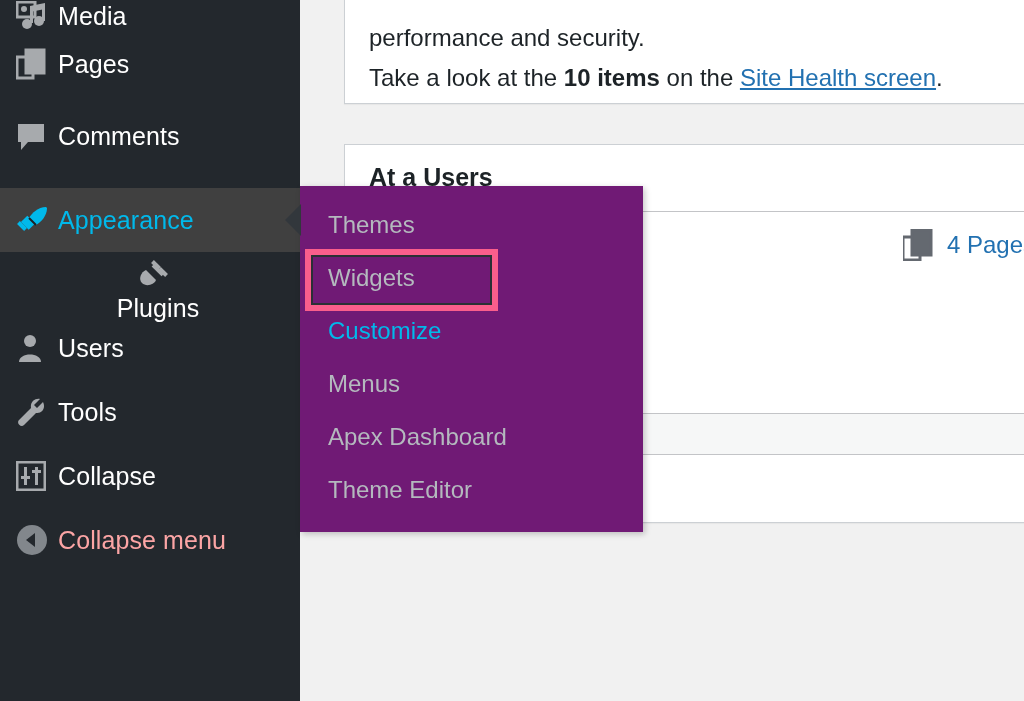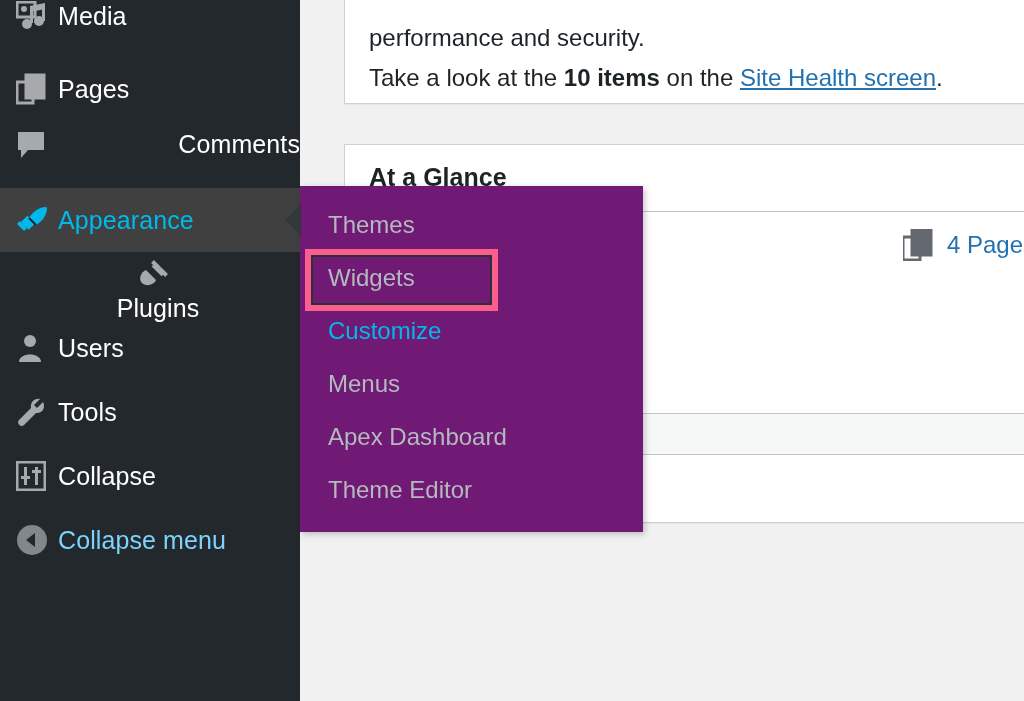--- a/index.html
+++ b/index.html
@@ -54,21 +54,21 @@
     letter-spacing: 0.1px;
     white-space: nowrap;
   }
   .menu-item.current {
     background: #404040;
   }
   .menu-item.current .mi-label {
     color: #00b9eb;
   }
   .menu-item.collapse .mi-label {
-    color: #7dd3fc;
+    color: #fca5a5;
   }
 
   
   .menu-arrow {
     position: absolute;
     left: 285px;
     top: 204px;
     width: 0;
     height: 0;
     border-top: 16px solid transparent;
@@ -237,21 +237,21 @@
   <div class="content">
 
     <div class="card" id="card-site-health">
       <div class="sh-line" id="sh-line-1">performance and security.</div>
       <div class="sh-line" id="sh-line-2">
         <span>Take a look at the </span><b>10 items</b><span> on the </span><a class="link" href="#">Site Health screen</a><span>.</span>
       </div>
     </div>
 
     <div class="card" id="card-at-a-glance">
-      <div class="card-title">At a Glance</div>
+      <div class="card-title">At a Users</div>
       <div class="card-divider"></div>
 
       <div class="glance-row">
         <div class="glance-item">
           <span>
             <svg width="30" height="32" viewBox="0 0 30 32">
               <rect x="0" y="8" width="17" height="23" fill="none" stroke="#646970" stroke-width="3"></rect>
               <rect x="9" y="1" width="19" height="25" fill="#646970" stroke="#646970" stroke-width="3"></rect>
             </svg>
           </span>
@@ -277,31 +277,31 @@
           <circle cx="11" cy="23" r="5" fill="#a7aaad"></circle>
           <circle cx="23" cy="20" r="5" fill="#a7aaad"></circle>
           <rect x="14" y="5" width="3" height="17" fill="#a7aaad"></rect>
           <rect x="26" y="3" width="3" height="17" fill="#a7aaad"></rect>
           <path d="M14 5 L29 2 L29 8 L14 11 Z" fill="#a7aaad"></path>
         </svg>
       </span>
       <span class="mi-label">Media</span>
     </div>
 
-    <div class="menu-item" style="top:57px;text-align:center;">
+    <div class="menu-item" style="top:32px;text-align:center;">
       <span class="mi-icon">
         <svg width="30" height="32" viewBox="0 0 30 32">
           <rect x="1" y="9" width="16" height="21" fill="none" stroke="#a7aaad" stroke-width="3"></rect>
           <rect x="10" y="2" width="18" height="23" fill="#a7aaad" stroke="#a7aaad" stroke-width="3"></rect>
         </svg>
       </span>
       <span class="mi-label">Pages</span>
     </div>
 
-    <div class="menu-item" style="top:112px;justify-content:space-between;">
+    <div class="menu-item" style="top:104px;">
       <span class="mi-icon">
         <svg width="30" height="30" viewBox="0 0 30 30">
           <path d="M2 3 H28 V21 H12 L5 29 V21 H2 Z" fill="#a7aaad"></path>
         </svg>
       </span>
       <span class="mi-label">Comments</span>
     </div>
 
     <div class="menu-item current" style="top:188px;">
       <span class="mi-icon">

